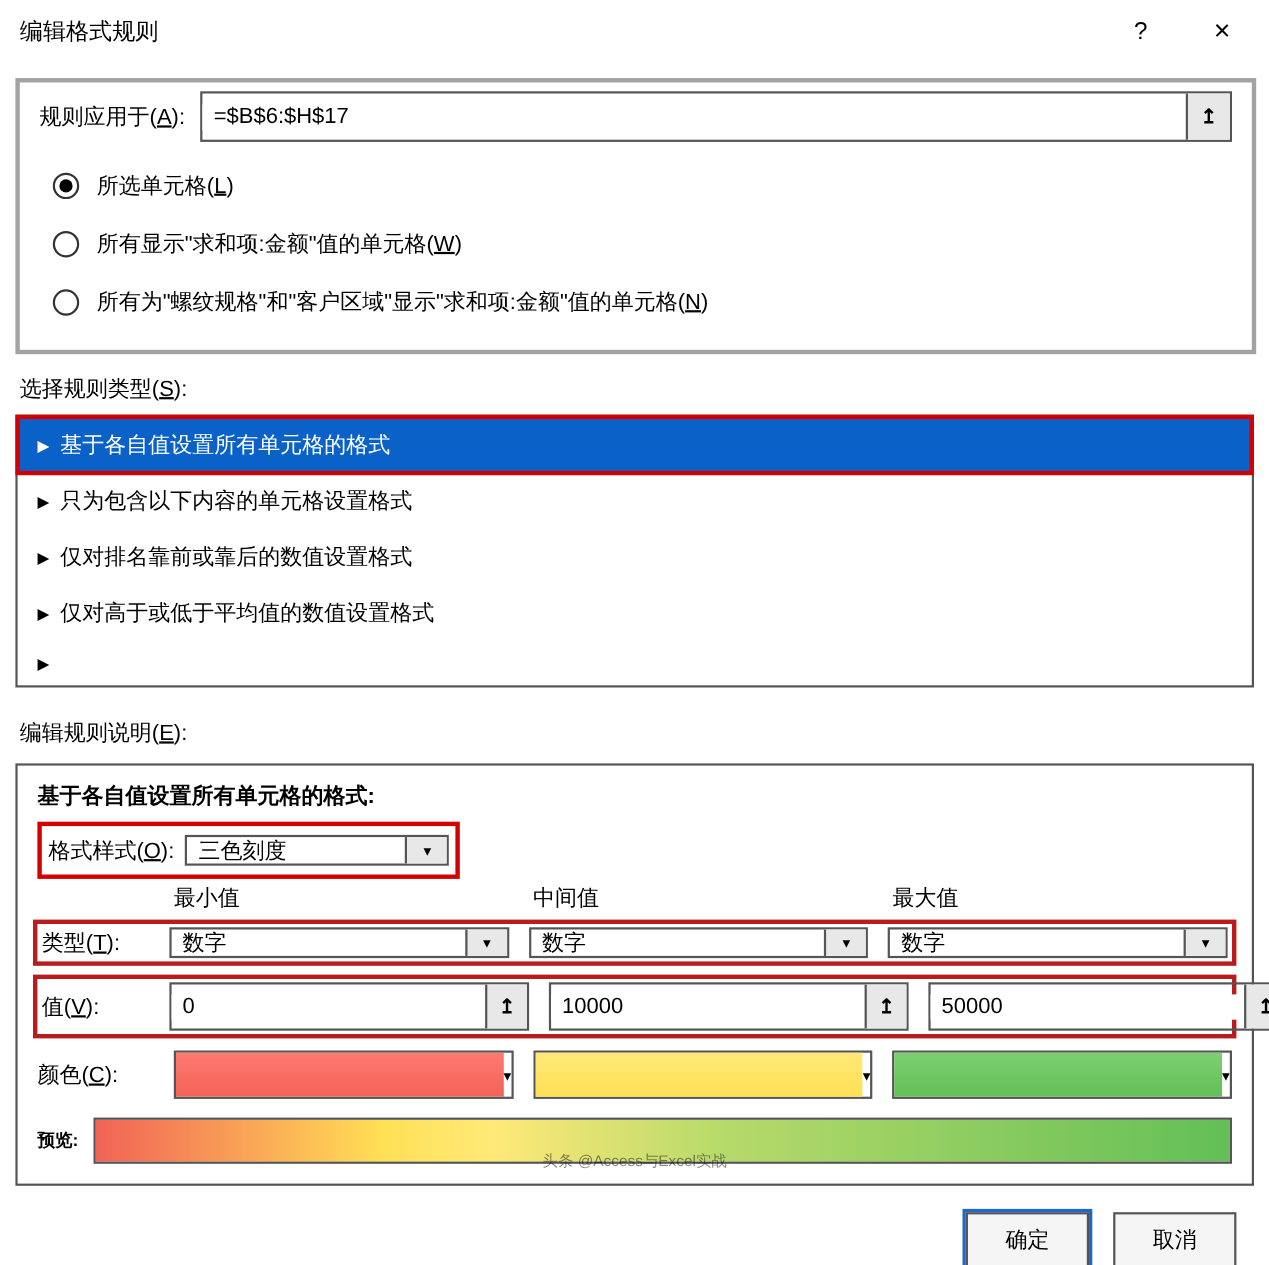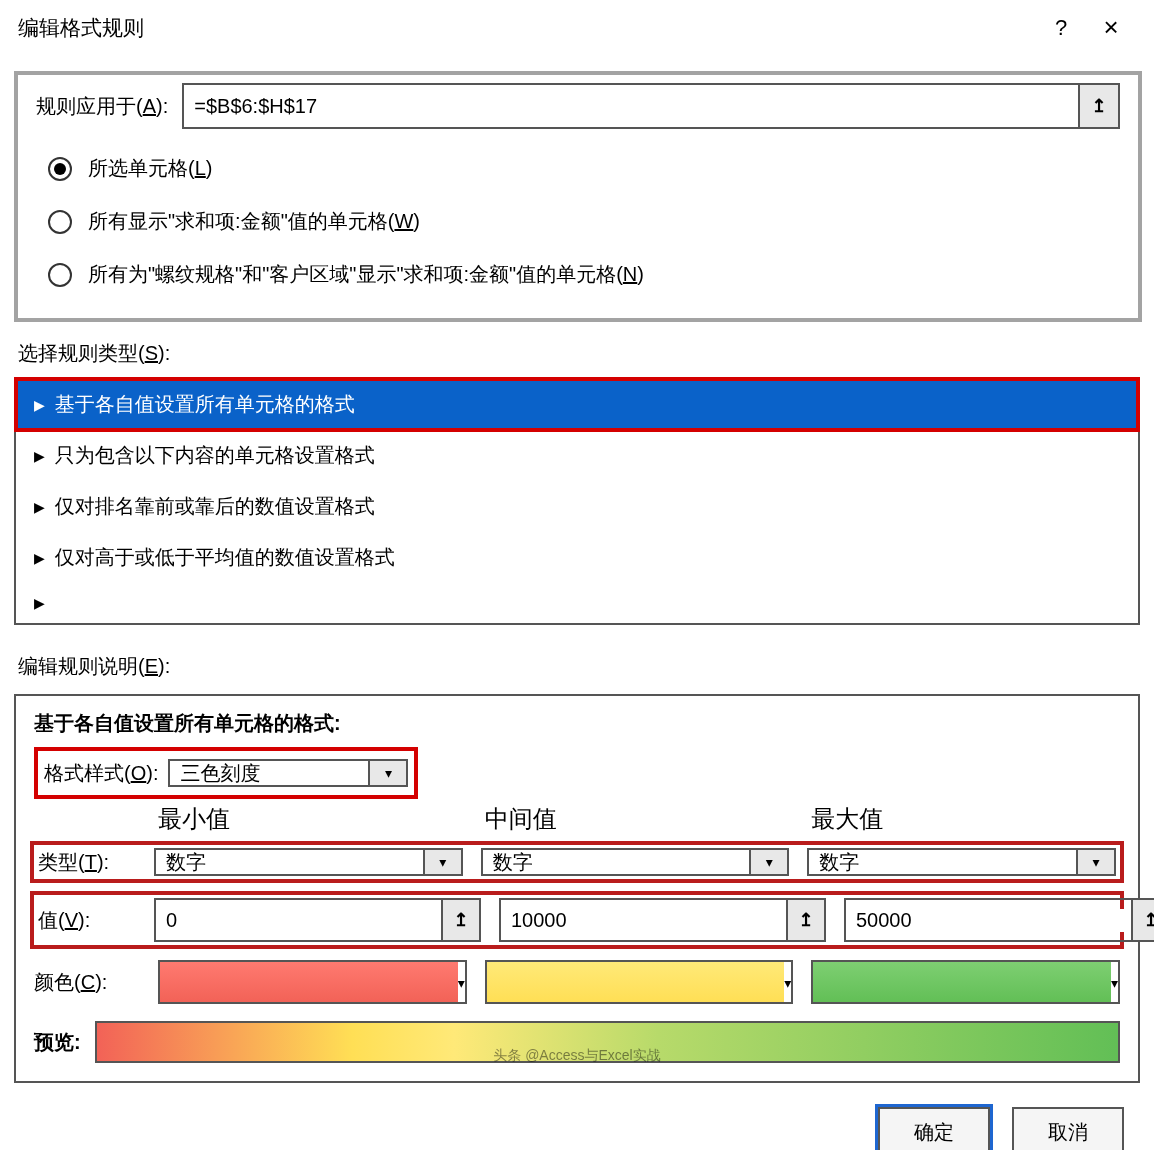--- a/index.html
+++ b/index.html
@@ -9,20 +9,21 @@
       background: #fff;
       width: 1154px;
       height: 1150px;
       overflow: hidden;
     }
     .titlebar {
       display: flex;
       align-items: center;
       padding: 12px 18px 18px 18px;
       border-bottom: none;
+      gap: 24px;
     }
     .titlebar .title { flex: 1; font-size: 21px; }
     .titlebar .help-btn, .titlebar .close-btn {
       width: 50px; text-align: center; font-size: 22px; font-weight: 400;
       cursor: pointer;
     }
     .titlebar .close-btn { font-size: 26px; }
     .applies-group {
       border: 4px solid #a3a3a3;
       margin: 10px 12px 0 14px;
@@ -75,21 +76,21 @@
     .dropdown {
       border: 2px solid #555; height: 28px; display: flex; align-items: center;
       min-width: 240px; background: #fff;
     }
     .dropdown .val { flex: 1; padding: 0 10px; font-size: 20px; }
     .dropdown .dd-btn {
       width: 38px; height: 100%; border-left: 2px solid #555;
       display: flex; align-items: center; justify-content: center;
       background: #e8e8e8; cursor: pointer;
     }
-    .col-head { font-size: 24px; padding: 4px 0; }
+    .col-head { font-size: 20px; padding: 4px 0; }
     .row-label { font-size: 20px; }
     .type-dd { width: 100%; }
     .type-dd .val { }
     .val-input {
       border: 2px solid #555; height: 44px; display: flex; align-items: center; width: 100%;
     }
     .val-input input {
       flex: 1; border: none; font-size: 20px; padding: 0 10px; outline: none; font-family: inherit;
     }
     .val-input .picker {
@@ -97,21 +98,21 @@
       display: flex; align-items: center; justify-content: center; background: #e8e8e8; cursor: pointer;
     }
     .color-dd {
       border: 2px solid #555; height: 44px; display: flex; align-items: center; width: 100%;
     }
     .color-swatch { flex: 1; height: 100%; margin: 0; }
     .swatch-red { background: linear-gradient(#ff7a70, #f26257); }
     .swatch-yellow { background: linear-gradient(#ffe978, #ffdf55); }
     .swatch-green { background: linear-gradient(#7ecf72, #62bf56); }
     .preview-row { display: flex; align-items: center; gap: 14px; margin-top: 14px; }
-    .preview-label { font-size: 20px; font-weight: 700; }
+    .preview-label { font-size: 16px; font-weight: 700; }
     .preview-bar {
       flex: 1; height: 42px; border: 2px solid #555;
       background: linear-gradient(to right, #f26257 0%, #ffdf55 25%, #ffe978 35%, #b7da6a 55%, #62bf56 100%);
     }
     .footer { display: flex; justify-content: flex-end; gap: 22px; padding: 24px 30px; }
     .btn {
       border: 2px solid #555; padding: 10px 34px; font-size: 20px; background: #f5f5f5; cursor: pointer;
       font-family: inherit;
     }
     .btn.primary { outline: 3px solid #1e66d0; outline-offset: 0; }

